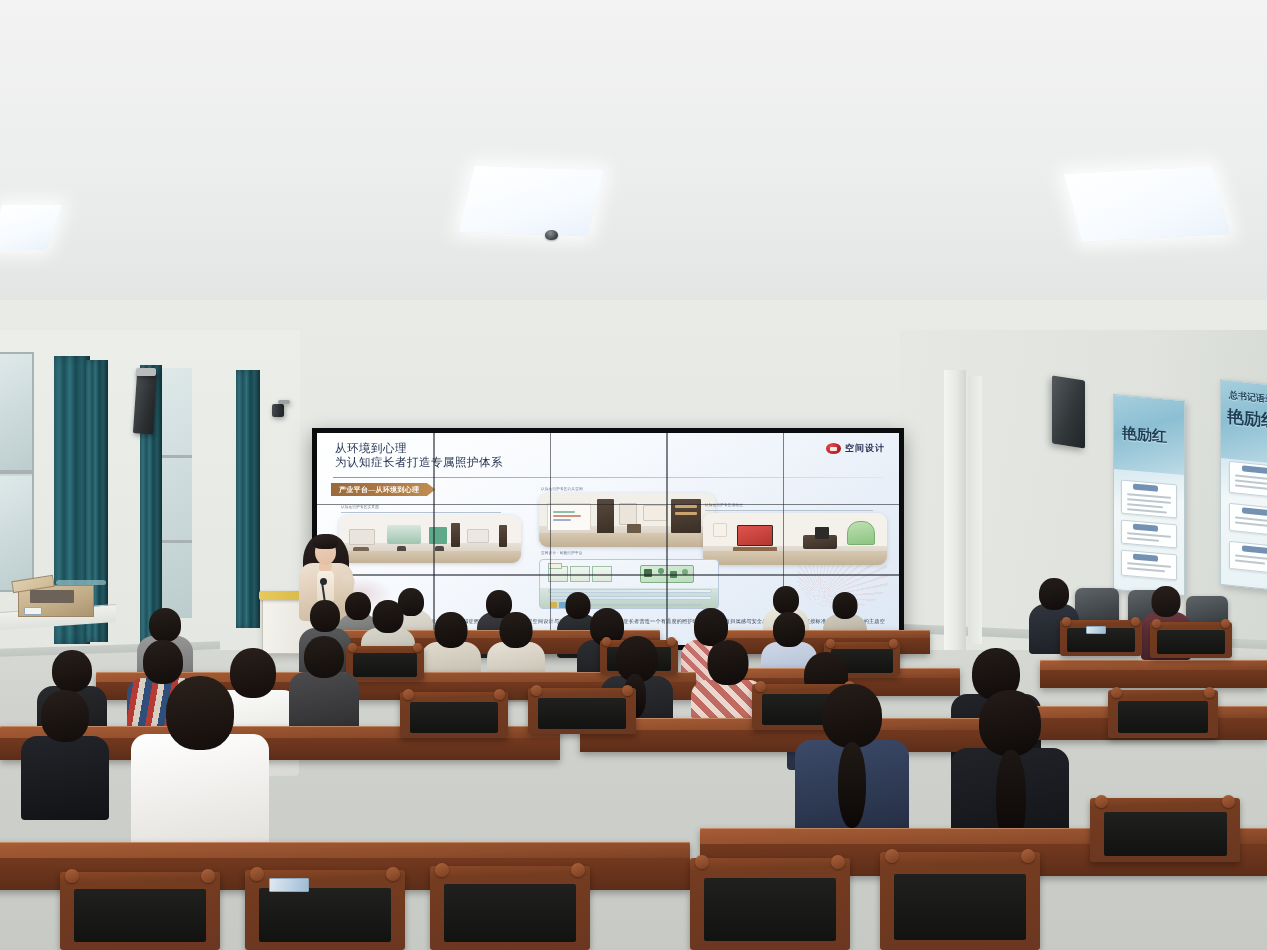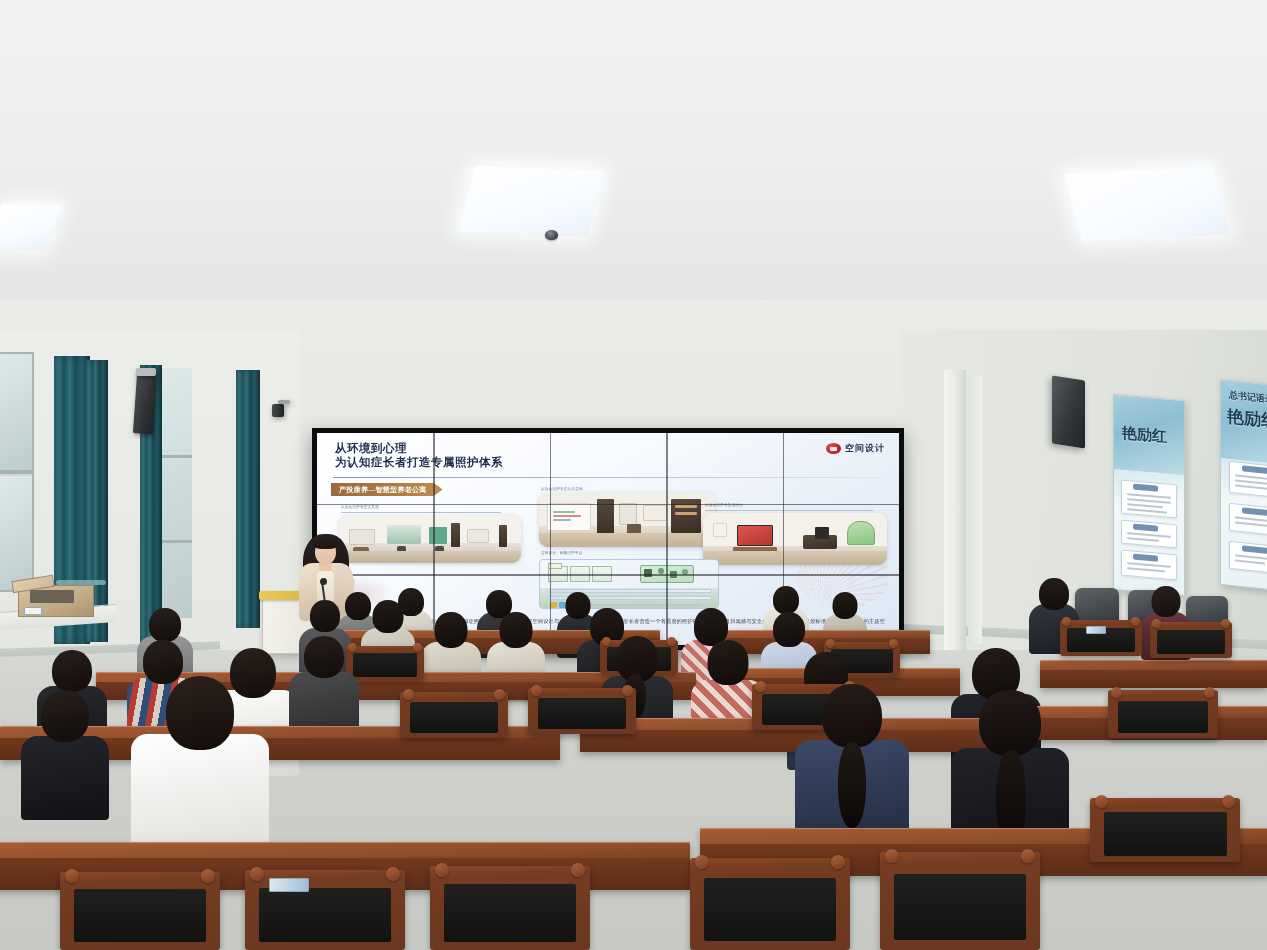--- a/index.html
+++ b/index.html
@@ -148,21 +148,21 @@
     overflow:hidden;
   }
   .bezel-v, .bezel-h {
     position:absolute; background:rgba(25,30,36,.55); pointer-events:none;
   }
   .bezel-v { width:1.6px; top:0; bottom:0; }
   .bezel-h { height:1.6px; left:0; right:0; }
 
   .sl-title {
     position:absolute; left:18px; top:9px;
-    color:#1b2a4a; font-weight:bold; letter-spacing:.5px;
+    color:#1b2a4a; font-weight:normal; letter-spacing:.5px;
     font-family:"Liberation Serif", serif;
     line-height:1.18; white-space:pre-line;
     font-size:11.5px; text-shadow:0 0 1px rgba(255,255,255,.8);
   }
   .sl-rule {
     position:absolute; left:16px; right:16px; top:44px; height:1px;
     background:linear-gradient(90deg,#8d98ad,#c8cfdc 70%,#e2e6ee);
   }
   .sl-tag {
     position:absolute; left:14px; top:50px; height:13px;
@@ -501,21 +501,21 @@
       <div class="tline" style="left:5px;top:17px;width:30px;"></div>
     </div>
   </div>
 
   <div class="videowall">
     <div class="slide">
 
       <div class="sl-title">从环境到心理
 为认知症长者打造专属照护体系</div>
       <div class="sl-rule"></div>
-      <div class="sl-tag">产投康养—智慧型养老公寓</div>
+      <div class="sl-tag">产业平台—从环境到心理</div>
 
       <div class="sl-logo">
         <div class="sl-logo-mark"></div>
         <div class="sl-logo-txt">空间设计</div>
       </div>
 
       <div class="sl-watermark"></div>
       <div class="sl-shadowblob"></div>
 
       <div class="rp-cap" style="left:24px;top:72px;">认知症照护专区实景图</div>

